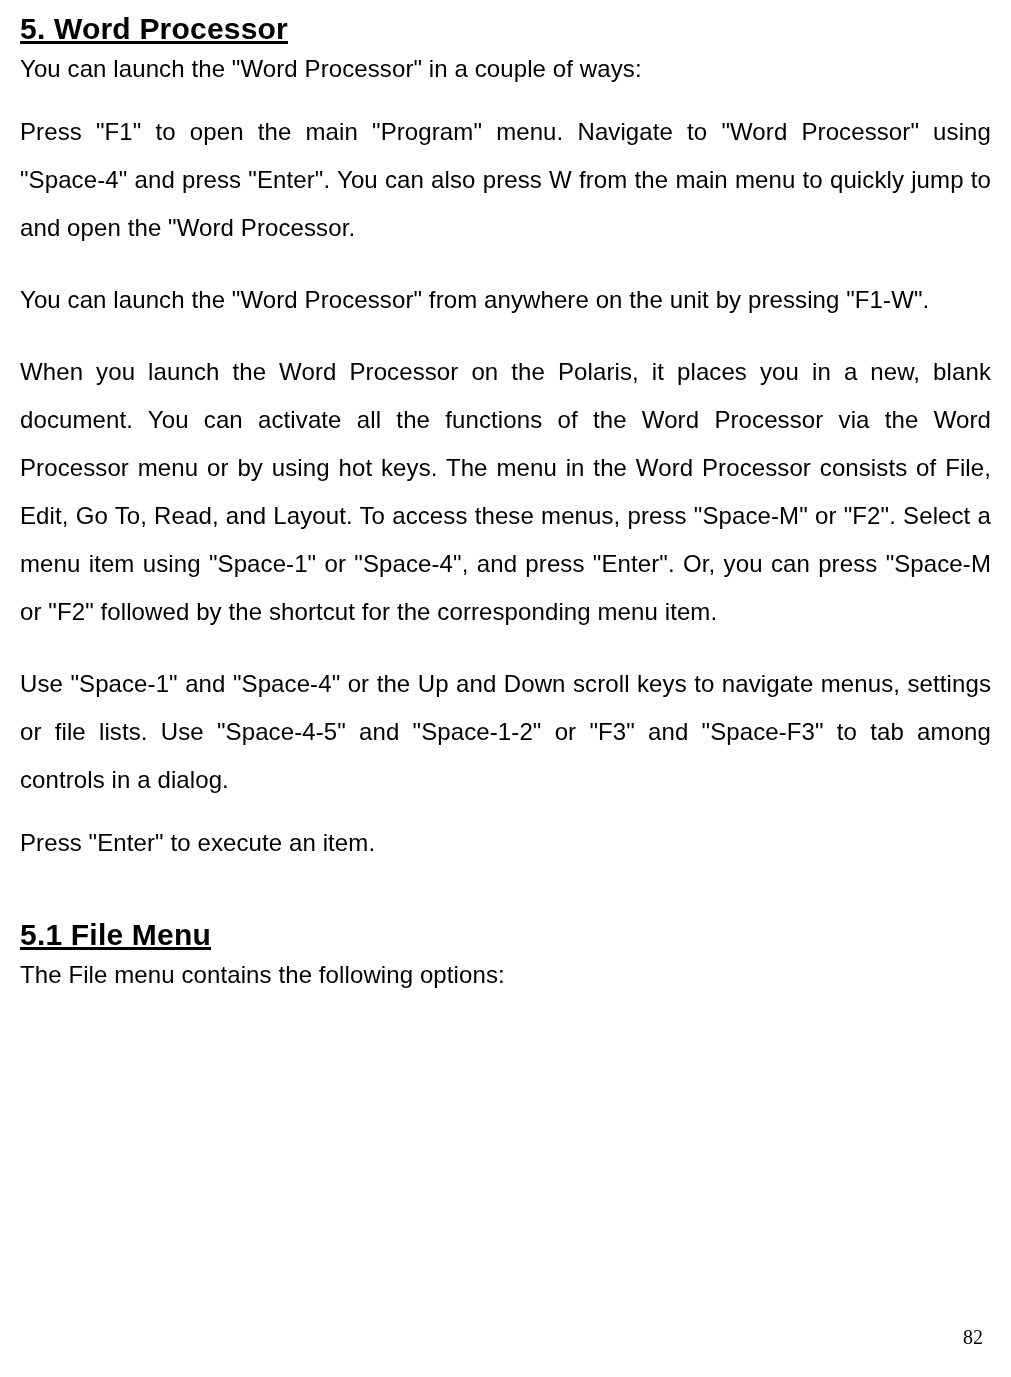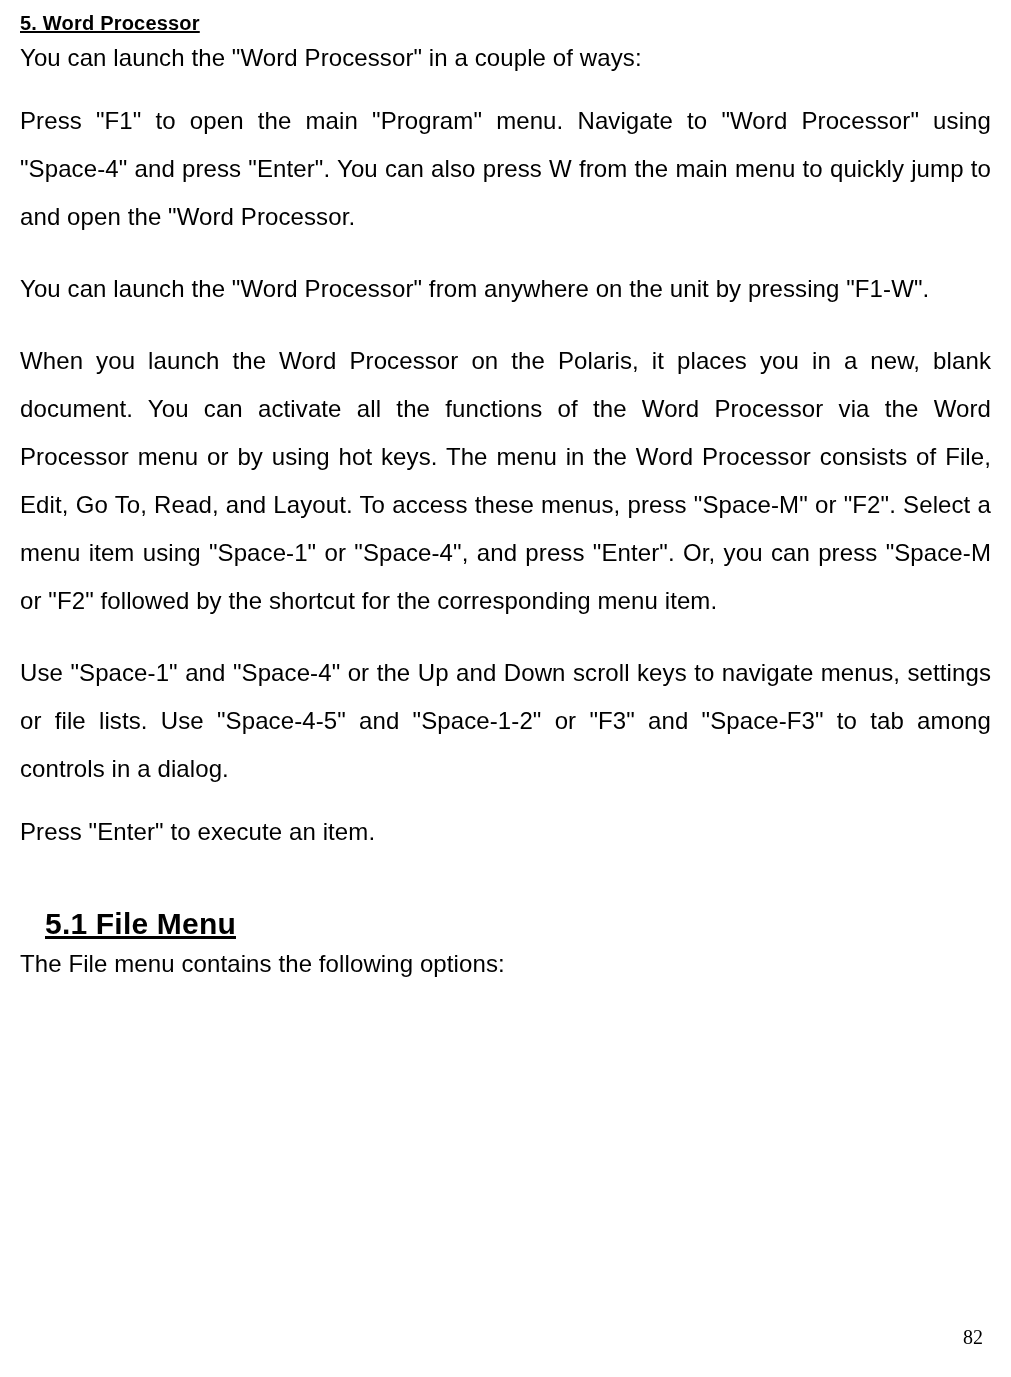--- a/index.html
+++ b/index.html
@@ -10,34 +10,33 @@
     body {
       width: 1011px;
       height: 1377px;
       background: #ffffff;
       font-family: Arial, Helvetica, sans-serif;
       color: #000000;
       position: relative;
       padding: 12px 20px 0 20px;
     }
     .heading-main {
-      font-size: 20px;
+      font-size: 30px;
       font-weight: bold;
       text-decoration: underline;
       margin-bottom: 8px;
       letter-spacing: 0.2px;
     }
     .heading-sub {
       font-size: 30px;
       font-weight: bold;
       text-decoration: underline;
       margin-top: 60px;
       margin-bottom: 8px;
       letter-spacing: 0.2px;
-      margin-left: 25px;
     }
     .body-para {
       font-size: 24px;
       line-height: 2.0;
       margin-bottom: 24px;
       letter-spacing: 0.1px;
     }
     .body-para.justify {
       text-align: justify;
     }

